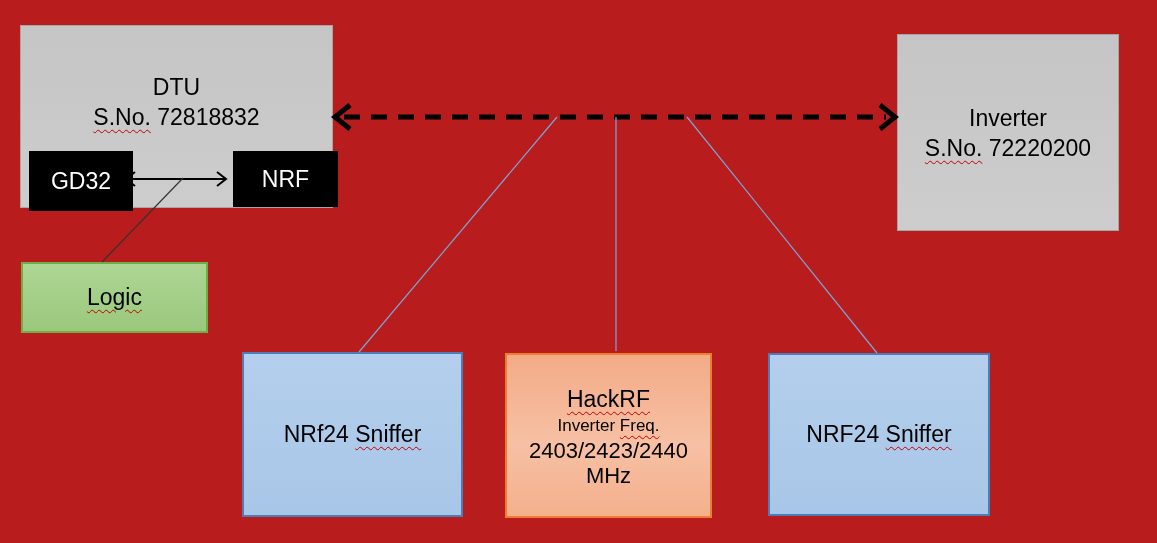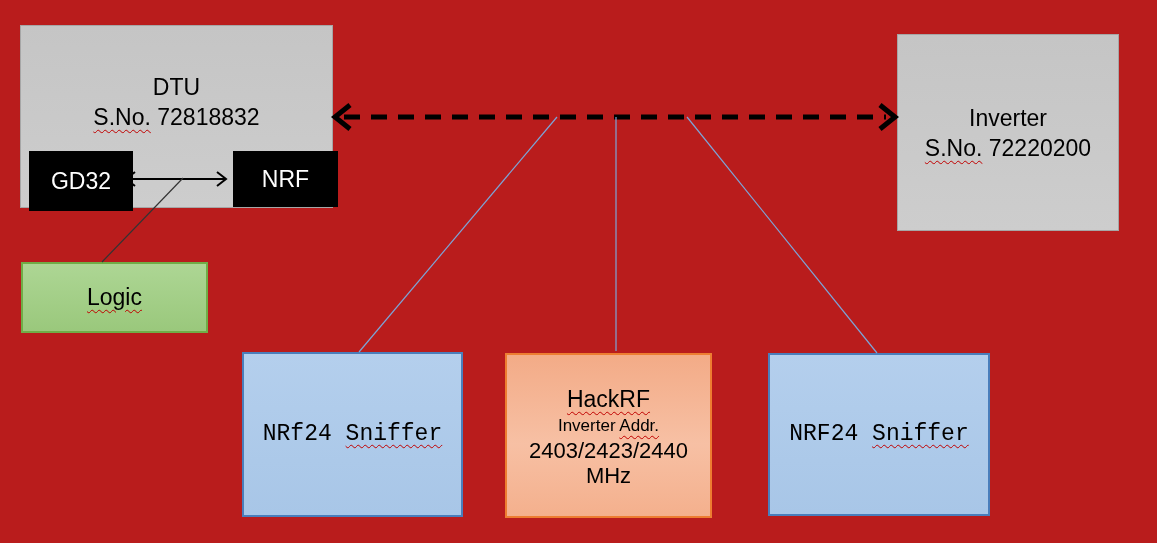--- a/index.html
+++ b/index.html
@@ -33,21 +33,21 @@
   .nrfchip{left:233px; top:151px; width:105px; height:56px;}
   .logic{
     left:21px; top:262px; width:187px; height:71px;
     background:linear-gradient(180deg,#add694 0%,#9ac87c 100%);
     border:2px solid var(--box-green-border);
     font-size:23px;
   }
   .blue{
     background:linear-gradient(180deg,#b4cfed 0%,#a8c6e7 100%);
     border:2px solid var(--box-blue-border);
-    font-size:23px; line-height:31px;font-family:Liberation Mono, monospace;
+    font-size:23px; line-height:31px;
   }
   .sniffer-left{left:242px; top:352px; width:221px; height:165px;}
   .sniffer-right{left:768px; top:353px; width:222px; height:163px;}
   .orange{
     left:505px; top:353px; width:207px; height:165px;
     background:linear-gradient(180deg,#f3ab87 0%,#f7c0a4 55%,#f4b08d 100%);
     border:2px solid var(--box-orange-border);
   }
   .orange .big{font-size:23px; line-height:30px;}
   .orange .small{font-size:17px; line-height:24px;}
@@ -93,21 +93,21 @@
     <div>Inverter</div>
     <div><span class="sp">S.No.</span> <span>72220200</span></div>
   </div>
 
   <div class="box blue sniffer-left">
     <div><span>NRf24</span> <span class="sp">Sniffer</span></div>
   </div>
 
   <div class="box orange">
     <div class="big"><span class="sp">HackRF</span></div>
-    <div class="small"><span>Inverter</span> <span class="sp">Addr.</span></div>
+    <div class="small"><span>Inverter</span> <span class="sp">Freq.</span></div>
     <div class="freqs">2403/2423/2440 MHz</div>
   </div>
 
   <div class="box blue sniffer-right">
     <div><span>NRF24</span> <span class="sp">Sniffer</span></div>
   </div>
 
   <svg class="overlay" viewBox="0 0 1157 543">
 
     <g>

